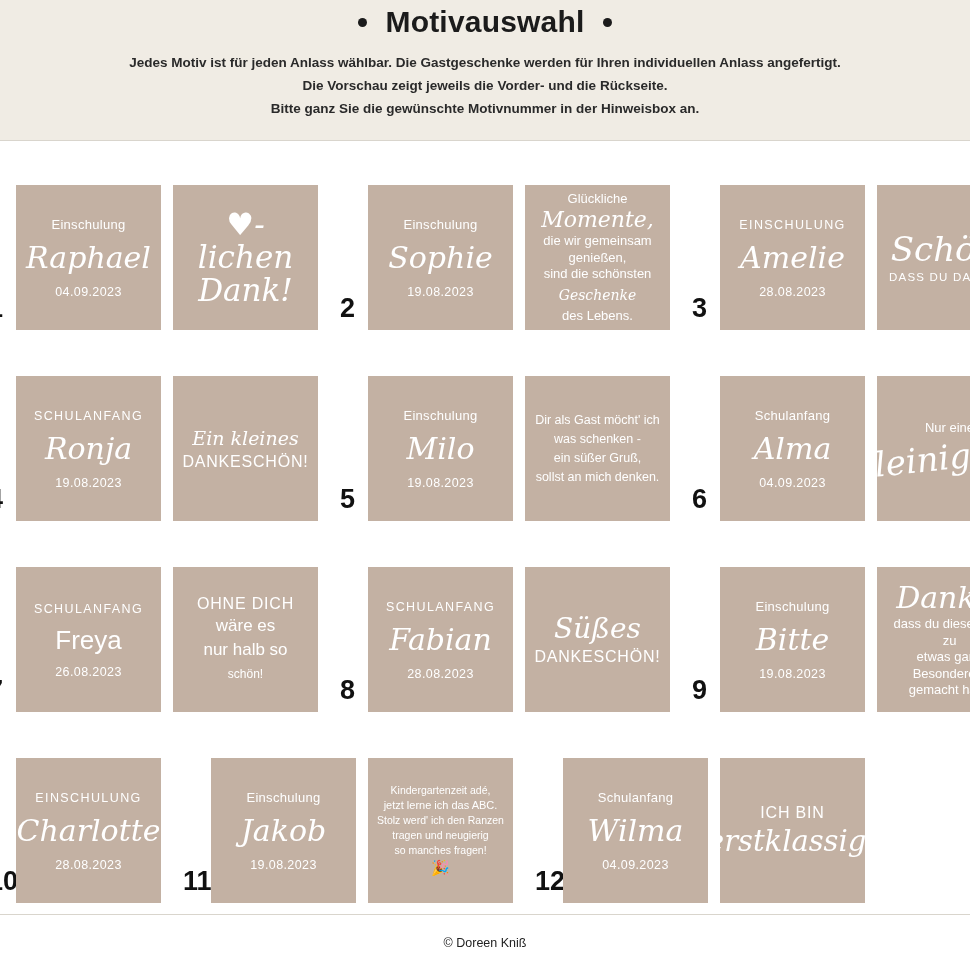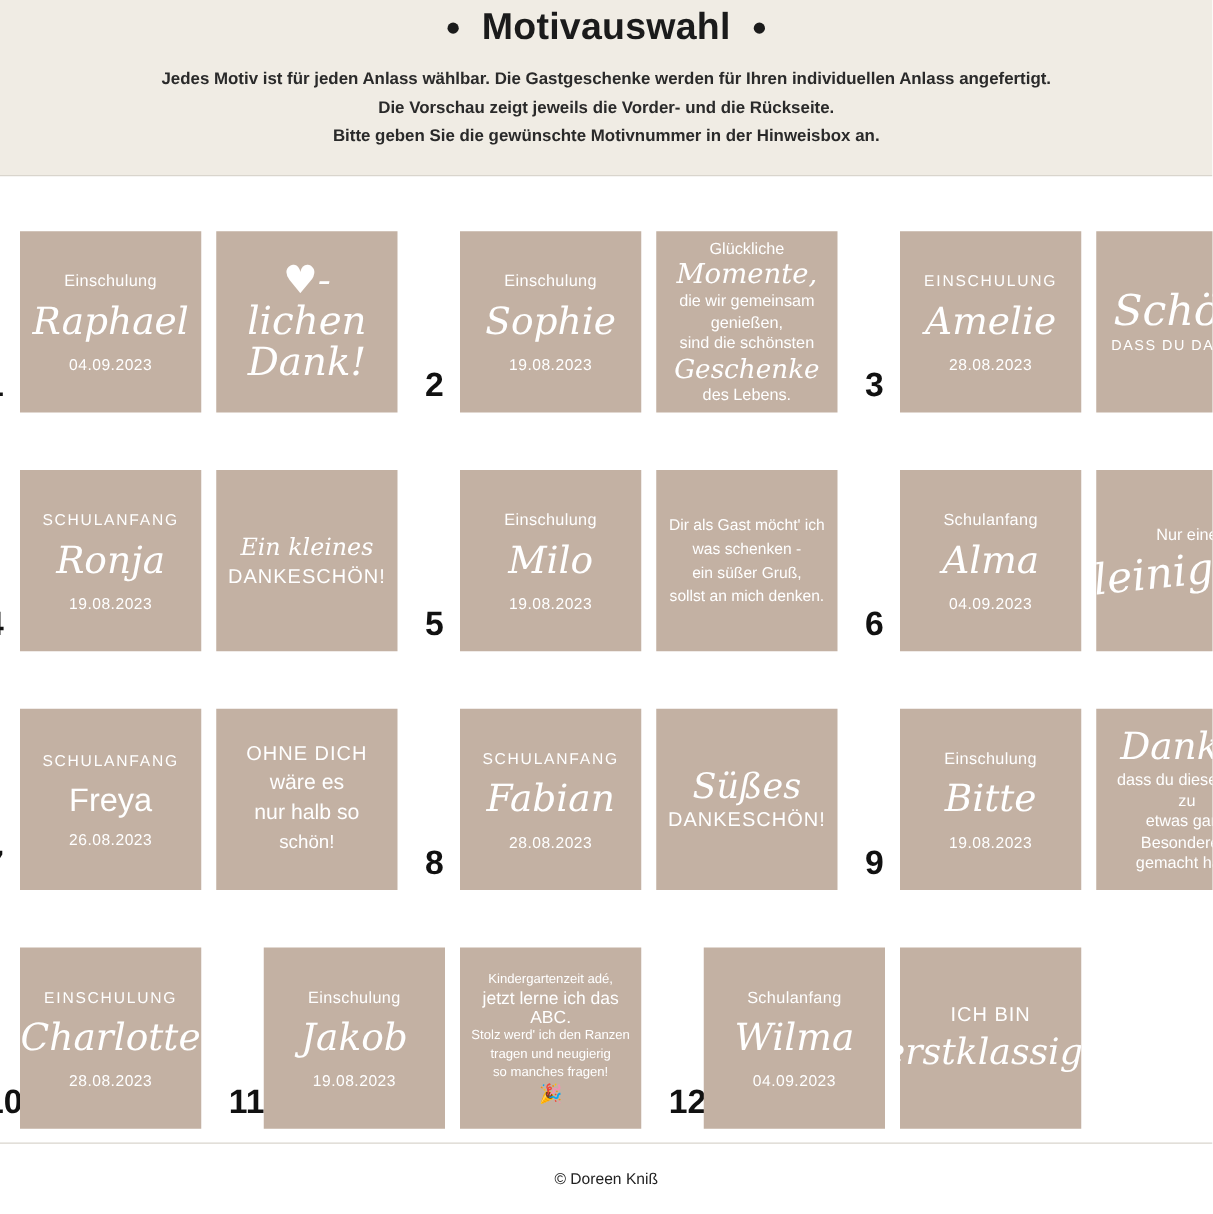--- a/index.html
+++ b/index.html
@@ -196,21 +196,21 @@
 
 <div class="header">
   <div class="title-row">
     <span class="title-dot"></span>
     <span class="main-title">Motivauswahl</span>
     <span class="title-dot"></span>
   </div>
   <div class="sub-wrap">
     <div class="sub-line">Jedes Motiv ist für jeden Anlass wählbar. Die Gastgeschenke werden für Ihren individuellen Anlass angefertigt.</div>
     <div class="sub-line">Die Vorschau zeigt jeweils die Vorder- und die Rückseite.</div>
-    <div class="sub-line">Bitte geben Sie die gewünschte Motivnummer in der Hinweisbox an.</div>
+    <div class="sub-line">Bitte ganz Sie die gewünschte Motivnummer in der Hinweisbox an.</div>
   </div>
 </div>
 
 <div class="grid-area divider-top">
 
   <div class="row">
 
     <div class="cell" style="margin-left:-12px;">
       <div class="cell-num">1</div>
       <div class="pair">
@@ -232,21 +232,21 @@
         <div class="card">
           <div class="occ">Einschulung</div>
           <div class="name-script">Sophie</div>
           <div class="date">19.08.2023</div>
         </div>
         <div class="card">
           <div class="back-small">Glückliche</div>
           <div class="back-script" style="font-size:22px;line-height:26px;">Momente,</div>
           <div class="back-small">die wir gemeinsam genießen,</div>
           <div class="back-small">sind die schönsten</div>
-          <div class="back-script" style="font-size:21px;line-height:25px;">Geschenke</div>
+          <div class="back-script" style="font-size:14px;line-height:25px;">Geschenke</div>
           <div class="back-small">des Lebens.</div>
         </div>
       </div>
     </div>
 
     <div class="cell" style="margin-left:22px;">
       <div class="cell-num">3</div>
       <div class="pair">
         <div class="card">
           <div class="occ caps">EINSCHULUNG</div>
@@ -320,21 +320,21 @@
       <div class="pair">
         <div class="card">
           <div class="occ caps">SCHULANFANG</div>
           <div class="name-plain">Freya</div>
           <div class="date">26.08.2023</div>
         </div>
         <div class="card">
           <div class="back-caps">OHNE DICH</div>
           <div class="back-mid" style="font-size:17px;line-height:24px;">wäre es</div>
           <div class="back-mid" style="font-size:17px;line-height:24px;">nur halb so</div>
-          <div class="back-mid" style="font-size:15px;line-height:24px;">schön!</div>
+          <div class="back-mid" style="font-size:12px;line-height:24px;">schön!</div>
         </div>
       </div>
     </div>
 
     <div class="cell" style="margin-left:22px;">
       <div class="cell-num">8</div>
       <div class="pair">
         <div class="card">
           <div class="occ caps">SCHULANFANG</div>
           <div class="name-script">Fabian</div>
@@ -382,21 +382,21 @@
     <div class="cell" style="margin-left:22px;">
       <div class="cell-num">11</div>
       <div class="pair">
         <div class="card">
           <div class="occ">Einschulung</div>
           <div class="name-script">Jakob</div>
           <div class="date">19.08.2023</div>
         </div>
         <div class="card">
           <div class="back-small" style="font-size:10.5px;line-height:15px;">Kindergartenzeit adé,</div>
-          <div class="back-small" style="font-size:14px;line-height:15px;">jetzt lerne ich das ABC.</div>
+          <div class="back-small" style="font-size:11px;line-height:15px;text-align:right;">jetzt lerne ich das ABC.</div>
           <div class="back-small" style="font-size:10.5px;line-height:15px;">Stolz werd' ich den Ranzen</div>
           <div class="back-small" style="font-size:10.5px;line-height:15px;">tragen und neugierig</div>
           <div class="back-small" style="font-size:10.5px;line-height:15px;">so manches fragen!</div>
           <div class="heart sm">🎉</div>
         </div>
       </div>
     </div>
 
     <div class="cell" style="margin-left:22px;">
       <div class="cell-num">12</div>

